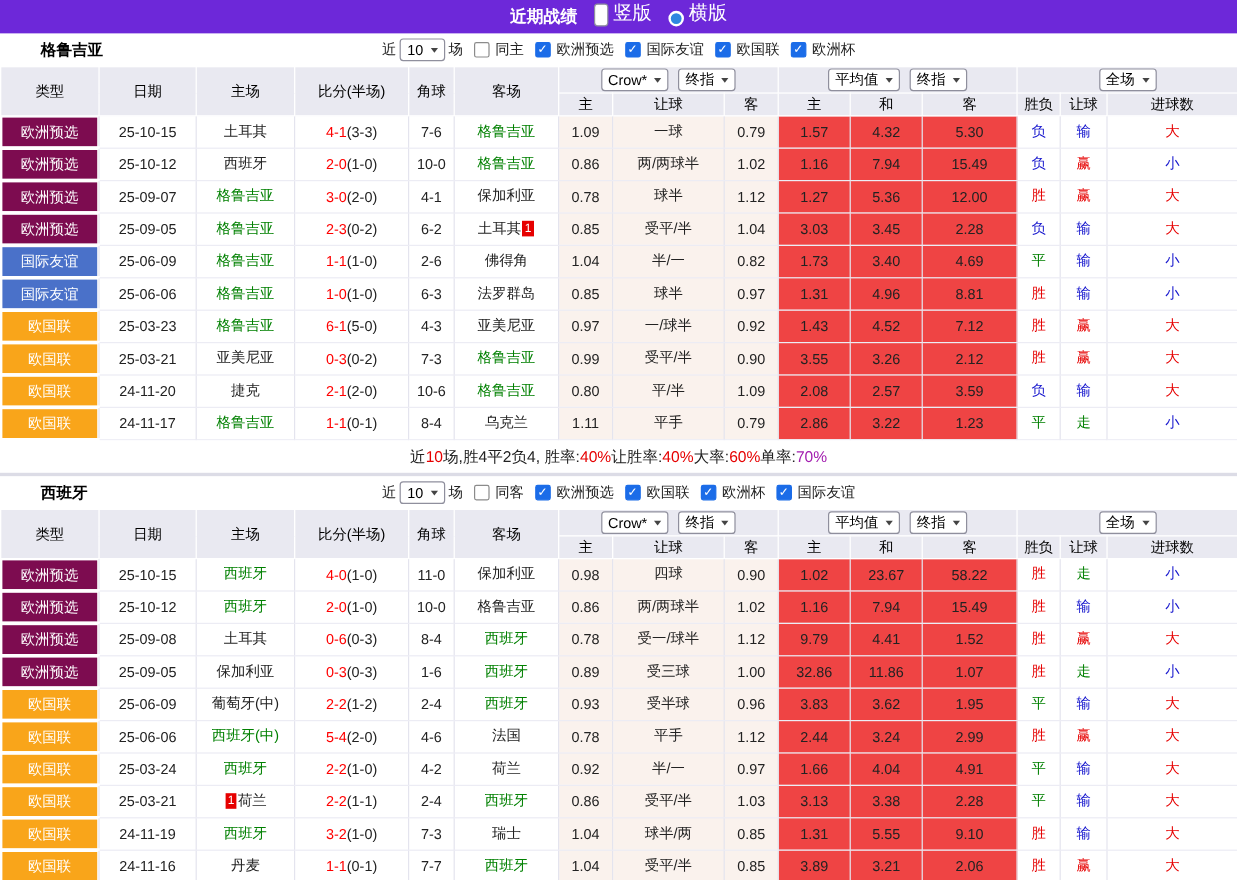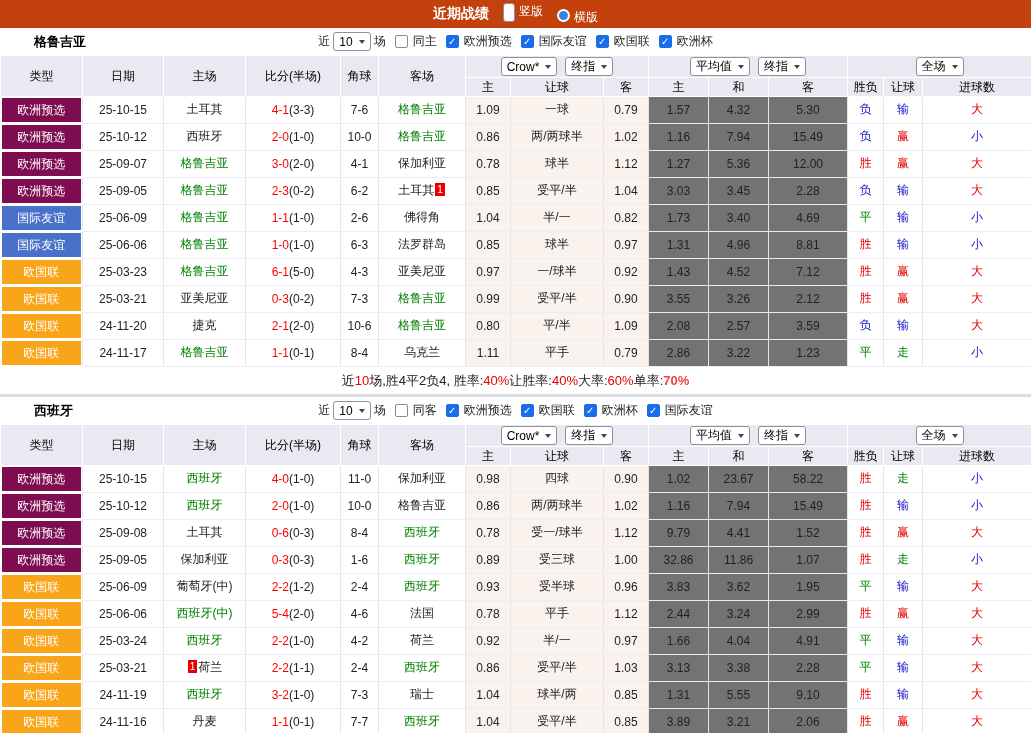--- a/index.html
+++ b/index.html
@@ -1,36 +1,36 @@
 <!DOCTYPE html>
 <html><head>
 <meta charset="utf-8">
 <style>
   html,body{margin:0;padding:0;background:#fff;}
   body{width:1031px;font-family:"Liberation Sans","DejaVu Sans",sans-serif;color:#222;}
-  .topbar{height:28px;background:#c2410c;display:flex;align-items:center;justify-content:center;}
+  .topbar{height:28px;background:#6d28d9;display:flex;align-items:center;justify-content:center;}
   .topbar-title{color:#fff;font-weight:bold;font-size:14px;}
-  .radio{display:inline-flex;align-items:flex-start;gap:4px;color:#fff;font-size:12px;margin-left:14px;cursor:pointer;}
+  .radio{display:inline-flex;align-items:flex-end;gap:4px;color:#fff;font-size:16px;margin-left:14px;cursor:pointer;}
   .radio-dot{width:11px;height:11px;border-radius:50%;box-sizing:border-box;}
   .radio-dot.sel{background:#fff;}
   .radio-dot.unsel{background:#2f86e0;border:2px solid #fff;width:13px;height:13px;}
   .section-head{height:27px;position:relative;display:flex;align-items:center;justify-content:center;font-size:12px;background:#fff;}
   .team-name{position:absolute;left:34px;font-weight:bold;font-size:13px;color:#000;}
   .filters{display:flex;align-items:center;gap:3px;}
   .sel{display:inline-flex;align-items:center;justify-content:space-between;background:#fff;border:1px solid #8f8f9d;border-radius:3px;padding:0 5px;height:19px;gap:6px;font-size:12px;color:#000;cursor:pointer;box-sizing:border-box;}
   .sel .arr{width:0;height:0;border-left:3.5px solid transparent;border-right:3.5px solid transparent;border-top:4px solid #444;}
   .cb{width:13px;height:13px;box-sizing:border-box;border:1px solid #8b8b8b;background:#fff;display:inline-flex;align-items:center;justify-content:center;border-radius:2px;margin:0 2px 0 6px;cursor:pointer;}
   .cb.checked{background:#1b6ce8;border-color:#1b6ce8;color:#fff;font-size:10px;font-weight:bold;}
   table{border-collapse:collapse;table-layout:fixed;width:1031px;font-size:12px;text-align:center;}
   thead th{background:#e9e9f1;font-weight:normal;border:1px solid #fff;height:18px;padding:0;color:#000;}
   thead .dd-cell{padding:1px 0;}
   thead .dd-wrap{display:flex;align-items:center;justify-content:center;gap:8px;}
   tbody td{height:25px;padding:0;border-bottom:1px solid #ececf4;border-right:1px solid #e4e4ee;background:#fff;}
   td.c-asian{background:#faf2ed;}
-  td.c-euro{background:#737373;}
+  td.c-euro{background:#ef4444;}
   td.type-cell{padding:0;border-bottom:2px solid #fff;}
   .type-badge{display:block;margin:0 1px;height:24px;line-height:24px;color:#fff;font-size:12px;}
   .grn{color:#008000;}
   .score-main{color:#ff0000;}
   .score-half{color:#222;}
   .rank-badge{display:inline-block;background:#e60000;color:#fff;font-size:10px;line-height:13px;padding:0 2px;margin:0 1px;vertical-align:1px;}
   .team-link{cursor:pointer;}
   .summary{height:27px;display:flex;align-items:center;justify-content:center;font-size:13px;background:#fff;}
   .seg-k{color:#222;}
   .divider{height:3px;background:#dcdce6;}
@@ -338,21 +338,21 @@
     <div class="summary">
       <span class="seg-k">近</span>
       <span style="color: rgb(230, 0, 0);">10</span>
       <span class="seg-k">场,胜4平2负4, 胜率:</span>
       <span style="color: rgb(230, 0, 0);">40%</span>
       <span class="seg-k"> 让胜率:</span>
       <span style="color: rgb(230, 0, 0);">40%</span>
       <span class="seg-k"> 大率:</span>
       <span style="color: rgb(230, 0, 0);">60%</span>
       <span class="seg-k"> 单率:</span>
-      <span style="color: #ef4444; font-weight: bold;">70%</span>
+      <span style="color: #a21caf;">70%</span>
     </div>
     <div class="divider"></div>
     <div class="section-head">
       <span class="team-name">西班牙</span>
       <div class="filters">
         <span>近</span>
         <span class="sel">
           <span class="sel-label">10</span>
           <span class="arr"></span>
         </span>

